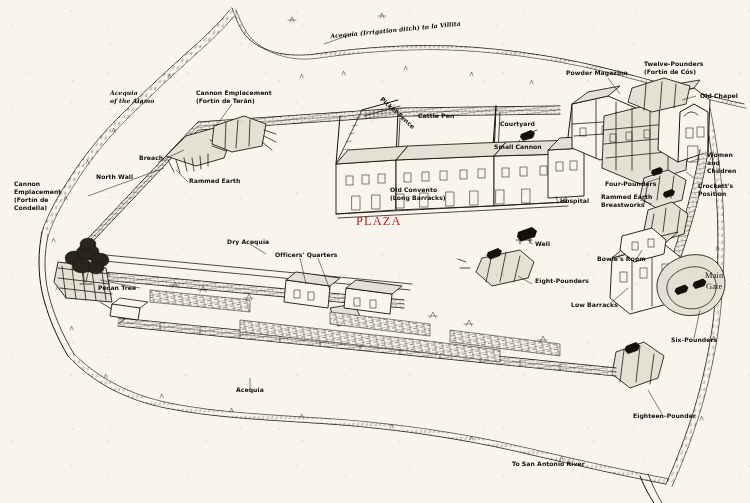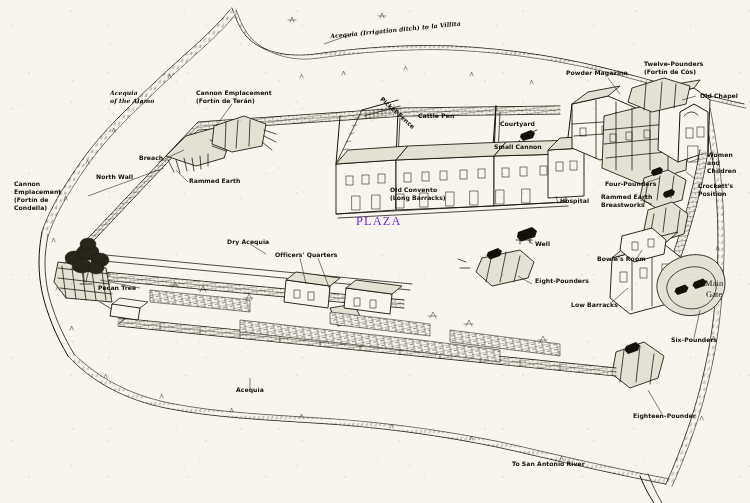--- a/index.html
+++ b/index.html
@@ -39,27 +39,27 @@
     font-size: 6.1px;
     line-height: 1.32;
     letter-spacing: .07px;
     color: #100d07;
     white-space: pre;
     font-weight: 600;
     text-rendering: geometricPrecision;
   }
   .lbl.ital { font-style: italic; font-family: "DejaVu Serif", serif; font-weight: 600; }
   .lbl.rot  { transform-origin: left top; }
-  .lbl.ctr  { text-align: center; margin-top: 8px; }
+  .lbl.ctr  { text-align: center; }
   #plaza-label {
     position: absolute;
     font-family: "Liberation Serif", serif;
     font-size: 12.4px;
     letter-spacing: 1.15px;
-    color: #6d28d9;
+    color: #b91c1c;
     font-weight: 400;
   }
   #caption {
     position: absolute;
     font-family: "Liberation Serif", serif;
     font-size: 12.2px;
     line-height: 1.62;
     color: #15120c;
     letter-spacing: .25px;
   }

